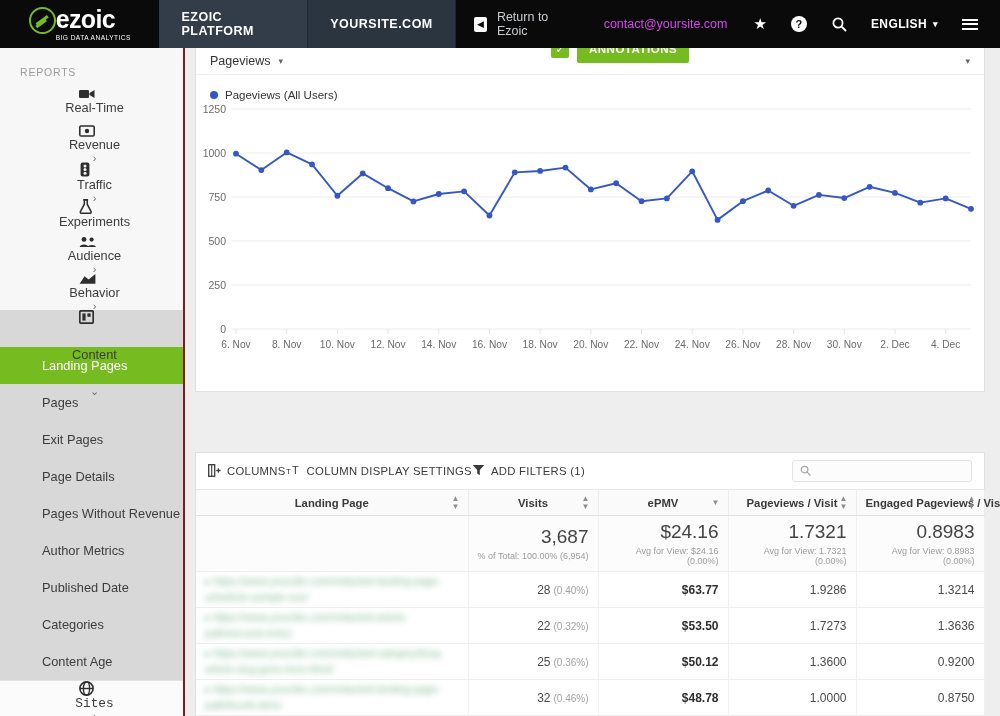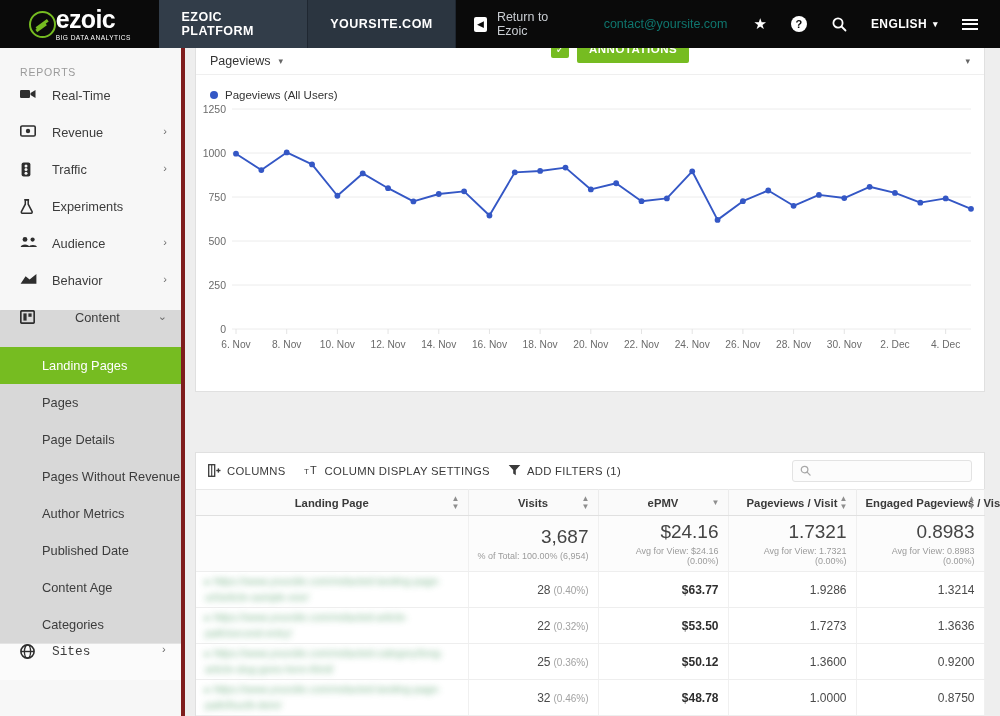--- a/index.html
+++ b/index.html
@@ -16,21 +16,21 @@
     position: absolute; top: 0; left: 0; width: 1000px; height: 48px;
     background: #0a0a0a;
     display: flex; align-items: stretch;
     z-index: 40;
   }
   .brand {
     width: 180px; height: 48px;
     display: flex; align-items: center; justify-content: center;
     background: #0a0a0a;
   }
-  .brand-inner { display: flex; align-items: center; }
+  .brand-inner { display: flex; align-items: flex-start; }
   .brand-mark {
     width: 27px; height: 27px; border-radius: 50%;
     border: 2.5px solid #76bc21; position: relative;
   }
   .brand-mark::before {
     content: ""; position: absolute; left: 4px; top: 10px;
     width: 14px; height: 2.5px; background: #76bc21;
     transform: rotate(-36deg);
   }
   .brand-mark::after {
@@ -71,52 +71,53 @@
 
   .topbar-right {
     margin-left: auto; display: flex; align-items: center;
     gap: 0; padding-right: 10px;
   }
   .tb-item {
     display: flex; align-items: center; justify-content: center;
     height: 48px; padding: 0 12px;
     color: #fff; font-size: 12.5px; cursor: pointer;
   }
-  .tb-email { font-size: 12.5px; color: #0f766e; padding: 0 14px; }
+  .tb-email { font-size: 12.5px; color: #d946ef; padding: 0 14px; }
   .tb-lang { font-size: 12px; font-weight: 700; letter-spacing: 0.4px; }
   .ico-star { font-size: 15px; }
   .ico-help {
     width: 16px; height: 16px; border-radius: 50%;
     background: #fff; color: #0a0a0a;
     display: flex; align-items: center; justify-content: center;
     font-size: 11px; font-weight: 700; line-height: 1;
   }
   .ico-search svg { display: block; }
   .ico-burger { display: flex; flex-direction: column; gap: 2.5px; }
   .ico-burger i {
     display: block; width: 16px; height: 2px; background: #fff;
   }
 
   
   .sidebar {
     position: absolute; top: 48px; left: 0; width: 185px; height: 668px;
     background: #f7f7f7;
-    border-right: 4px solid #7f1d1d;
+    border-right: 2px solid #7f1d1d;
     overflow: hidden;
     z-index: 30;
   }
   .side-head {
     font-size: 10.5px; color: #9a9a9a; letter-spacing: 0.8px;
     padding: 18px 0 10px 20px;
   }
   .side-row {
-    display: flex; align-items: flex-start;
+    display: flex; align-items: center;
     height: 37px; padding: 0 14px 0 20px;
     font-size: 12.8px; color: #3c3c3c; cursor: pointer;
     position: relative;
+    flex-direction: column;
   }
   .side-row .s-ico {
     width: 20px; margin-right: 12px; display: flex; align-items: center;
     color: #2e2e2e;
   }
   .side-row .s-lbl { flex: 1; }
   .side-row .s-chev { color: #6d6d6d; font-size: 11px; }
   .side-row.expanded { background: #d8d8d8; gap: 23px; }
   .sub-wrap { background: #d8d8d8; }
   .sub-row {
@@ -188,21 +189,21 @@
 
   
   .table-card {
     position: absolute; left: 10px; top: 404px;
     width: 790px; height: 320px;
     background: #fff;
     border: 1px solid #e0e0e0;
   }
   .tbl-toolbar {
     height: 36px; display: flex; align-items: center;
-    padding: 16px 12px; gap: 18px; position: relative;
+    padding: 16px 12px; position: relative;
   }
   .tb-btn {
     display: flex; align-items: center; gap: 6px;
     font-size: 11.3px; color: #3a3a3a; letter-spacing: 0.3px;
     cursor: pointer;
   }
   .search-box {
     position: absolute; right: 12px; top: 7px;
     width: 180px; height: 22px;
     border: 1px solid #e3e3e3; border-radius: 3px;
@@ -386,26 +387,27 @@
           <rect x="8.4" y="3.4" width="3.2" height="3.4" fill="#2e2e2e"></rect>
         </svg>
     </span>
     <span class="s-lbl">Content</span>
     <span class="s-chev">⌄</span>
   </div>
 
   <div class="sub-wrap">
     <div class="sub-row active">Landing Pages</div>
     <div class="sub-row">Pages</div>
+    <div class="sub-row">Exit Pages</div>
     <div class="sub-row">Page Details</div>
     <div class="sub-row">Pages Without Revenue</div>
     <div class="sub-row">Author Metrics</div>
     <div class="sub-row">Published Date</div>
+    <div class="sub-row">Categories</div>
     <div class="sub-row">Content Age</div>
-    <div class="sub-row">Categories</div>
   </div>
 
   <div class="side-row bottom">
     <span class="s-ico">
       <svg width="15" height="15" viewBox="0 0 15 15">
           <circle cx="7.5" cy="7.5" r="6.6" fill="none" stroke="#2e2e2e" stroke-width="1.6"></circle>
           <ellipse cx="7.5" cy="7.5" rx="3.1" ry="6.6" fill="none" stroke="#2e2e2e" stroke-width="1.4"></ellipse>
           <line x1="1" y1="7.5" x2="14" y2="7.5" stroke="#2e2e2e" stroke-width="1.4"></line>
         </svg>
     </span>

